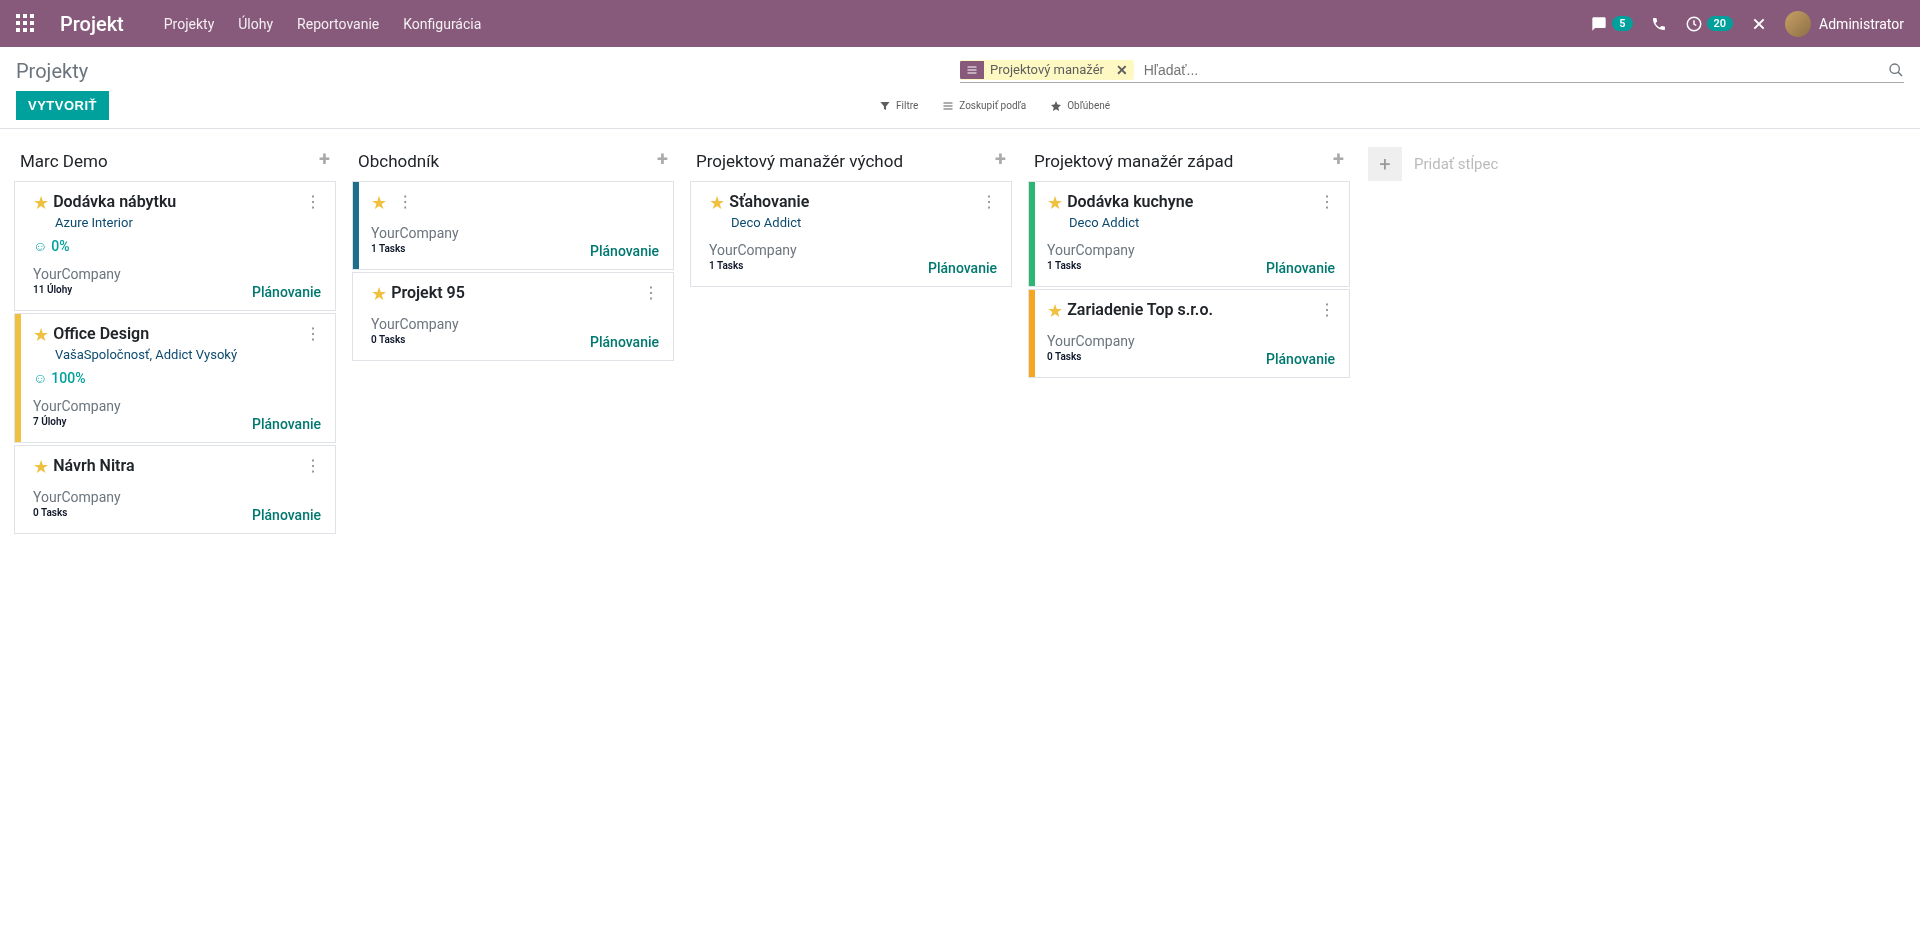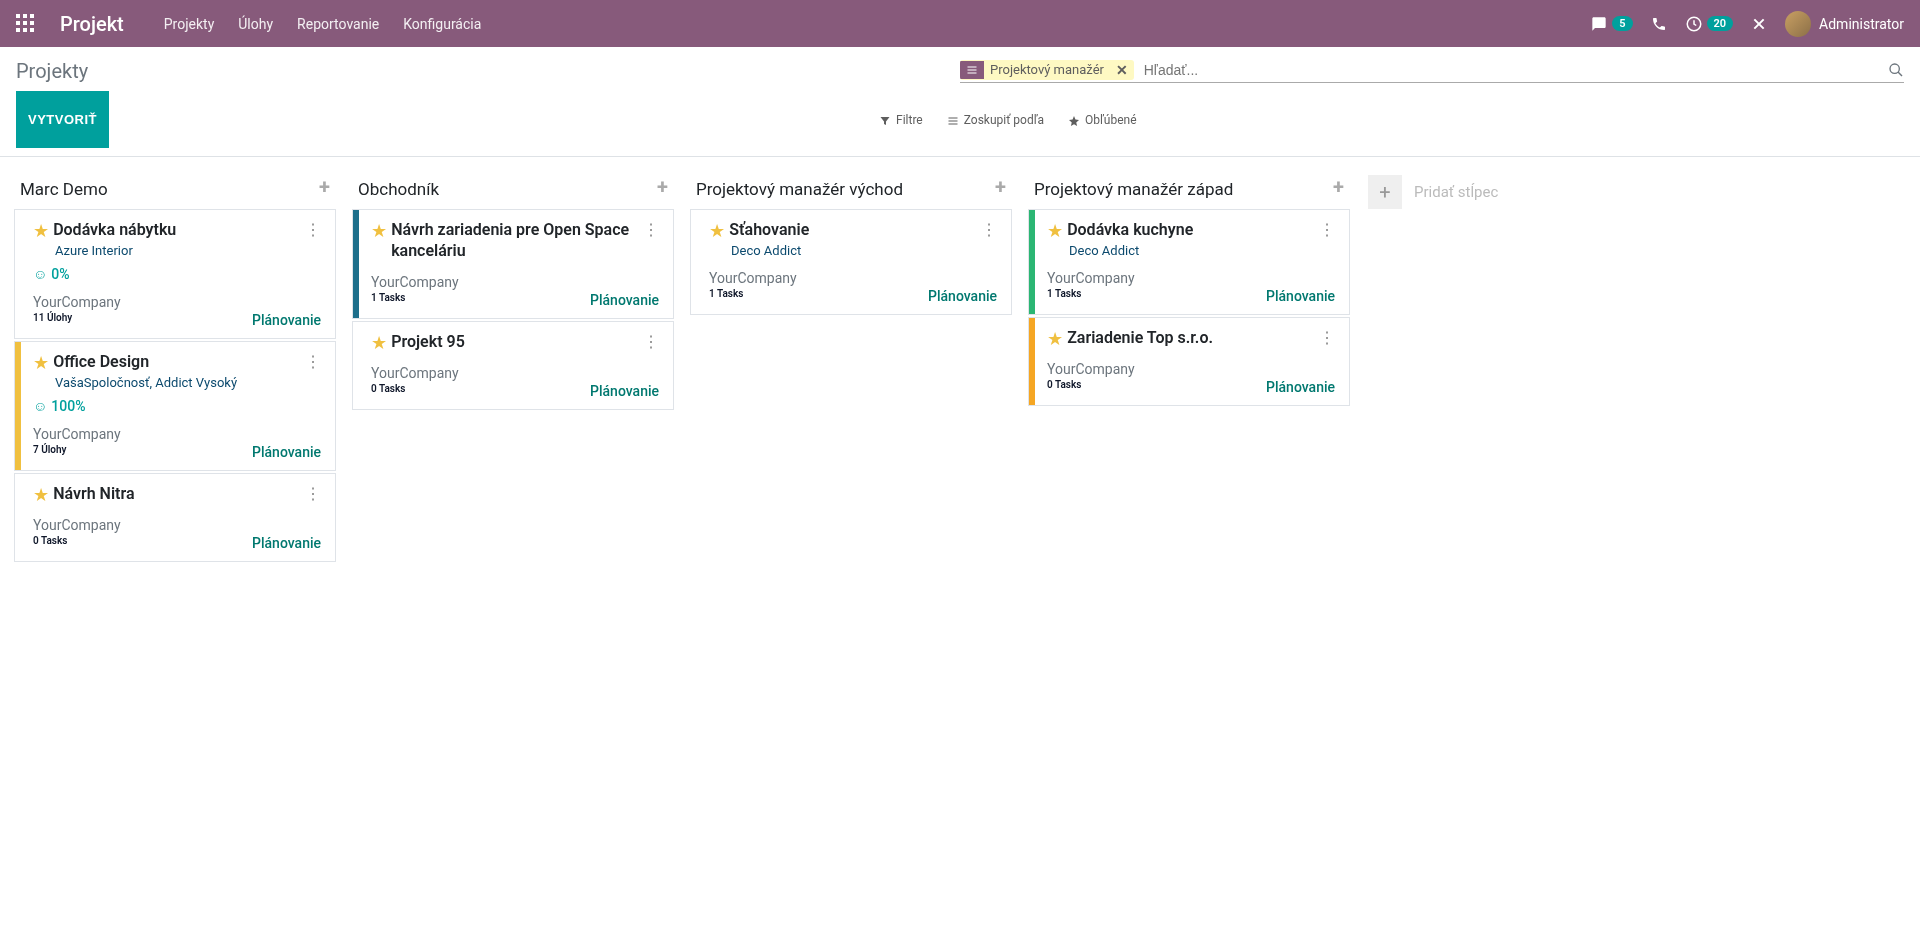--- a/index.html
+++ b/index.html
@@ -21,23 +21,23 @@
 .page-title { font-size: 20px; color: #6c757d; flex: 1; }
 .search-area { flex: 1; display: flex; align-items: center; border-bottom: 1px solid #aaa; padding-bottom: 2px; }
 .facet { display: inline-flex; align-items: center; background: #fef9c3; border-radius: 3px; overflow: hidden; margin-right: 6px; }
 .facet-icon { background: #875a7b; color: #fff; padding: 3px 6px; display: flex; align-items: center; }
 .facet-label { padding: 2px 6px; color: #5e5e5e; font-size: 13px; }
 .facet-remove { padding: 2px 6px; cursor: pointer; color: #5e5e5e; font-weight: bold; }
 .search-input { border: none; outline: none; flex: 1; font-size: 14px; padding: 2px 4px; color: #888; }
 .search-icon-btn { cursor: pointer; color: #6c757d; margin-left: 6px; }
 
 .cp-row2 { display: flex; align-items: center; }
-.btn-create { background: #00a09d; color: #fff; border: none; padding: 21px 12px; font-weight: 700; letter-spacing: 0.5px; cursor: pointer; font-size: 13px; }
+.btn-create { background: #00a09d; color: #fff; border: none; padding: 7px 12px; font-weight: 700; letter-spacing: 0.5px; cursor: pointer; font-size: 13px; }
 .search-options { display: flex; gap: 24px; margin-left: 770px; }
-.search-opt { display: flex; align-items: flex-end; gap: 5px; color: #5e5e5e; cursor: pointer; font-size: 12px; }
+.search-opt { display: flex; align-items: flex-start; gap: 5px; color: #5e5e5e; cursor: pointer; font-size: 10px; }
 
 .kanban { display: flex; padding: 8px 6px; gap: 0; align-items: flex-start; overflow-x: auto; }
 .kcol { width: 338px; flex-shrink: 0; padding: 0 2px; }
 .kcol-header { display: flex; align-items: flex-end; padding: 10px 12px; }
 .kcol-title { font-size: 17px; color: #212529; flex: 1; }
 .kcol-add { color: #aaa; font-size: 20px; font-weight: bold; cursor: pointer; }
 .kcard { background: #fff; border: 1px solid #dfe3e8; margin: 0 6px 2px; position: relative; }
 .kcard-body { padding: 10px 14px 10px 18px; }
 .kcard-stripe { position: absolute; left: 0; top: 0; bottom: 0; width: 6px; }
 .kcard-head { display: flex; align-items: flex-start; }
@@ -222,21 +222,20 @@
     <div class="kcol">
       <div class="kcol-header">
         <div class="kcol-title">Obchodník</div>
         <div class="kcol-add">+</div>
       </div>
       <div class="kcard">
         <div class="kcard-stripe" style="background: rgb(29, 111, 139);"></div>
         <div class="kcard-body">
           <div class="kcard-head">
             <span class="star">★</span>
-            <div class="kcard-title">Návrh zariadenia pre Open Space kanceláriu</div>
             <div class="kcard-menu">⋮</div>
           </div>
           <div class="kcard-company">YourCompany</div>
           <div class="kcard-foot">
             <div class="kcard-tasks">1 Tasks</div>
             <div class="kcard-plan">Plánovanie</div>
           </div>
         </div>
       </div>
       <div class="kcard">

